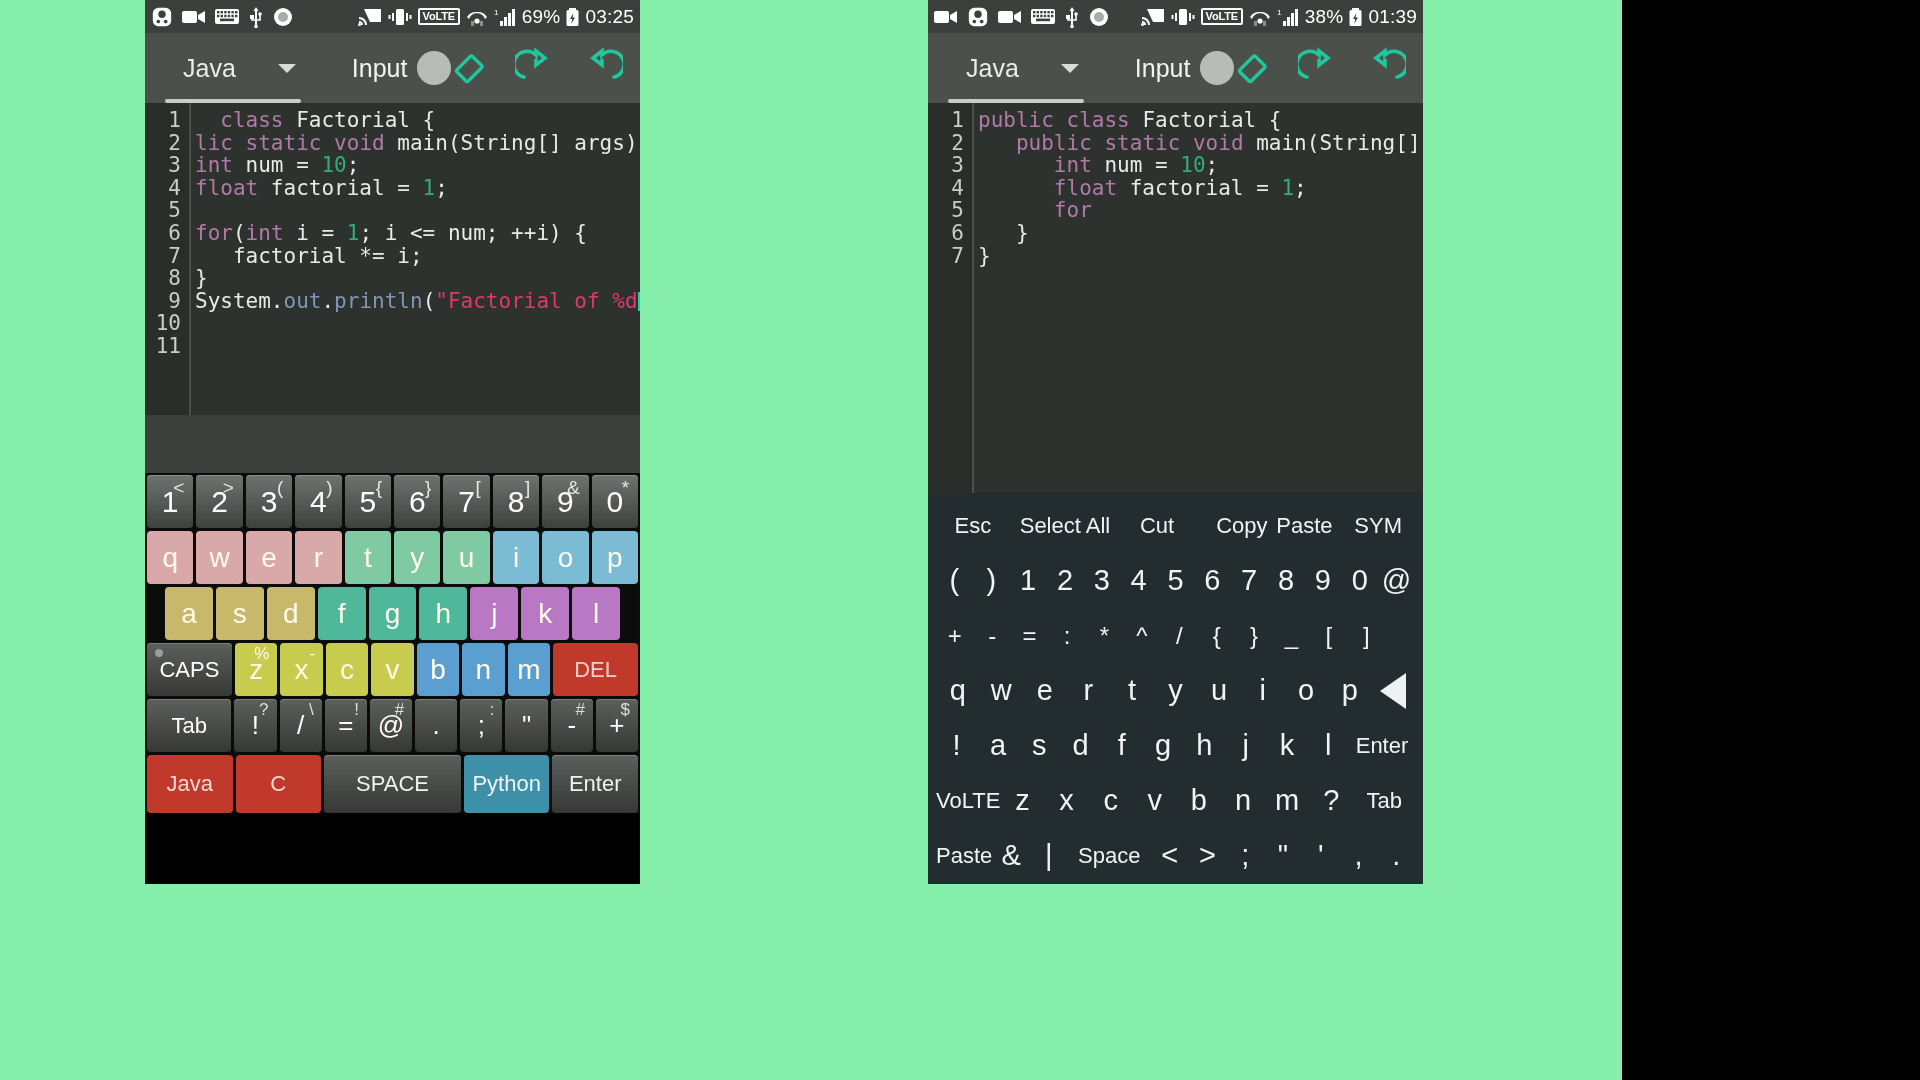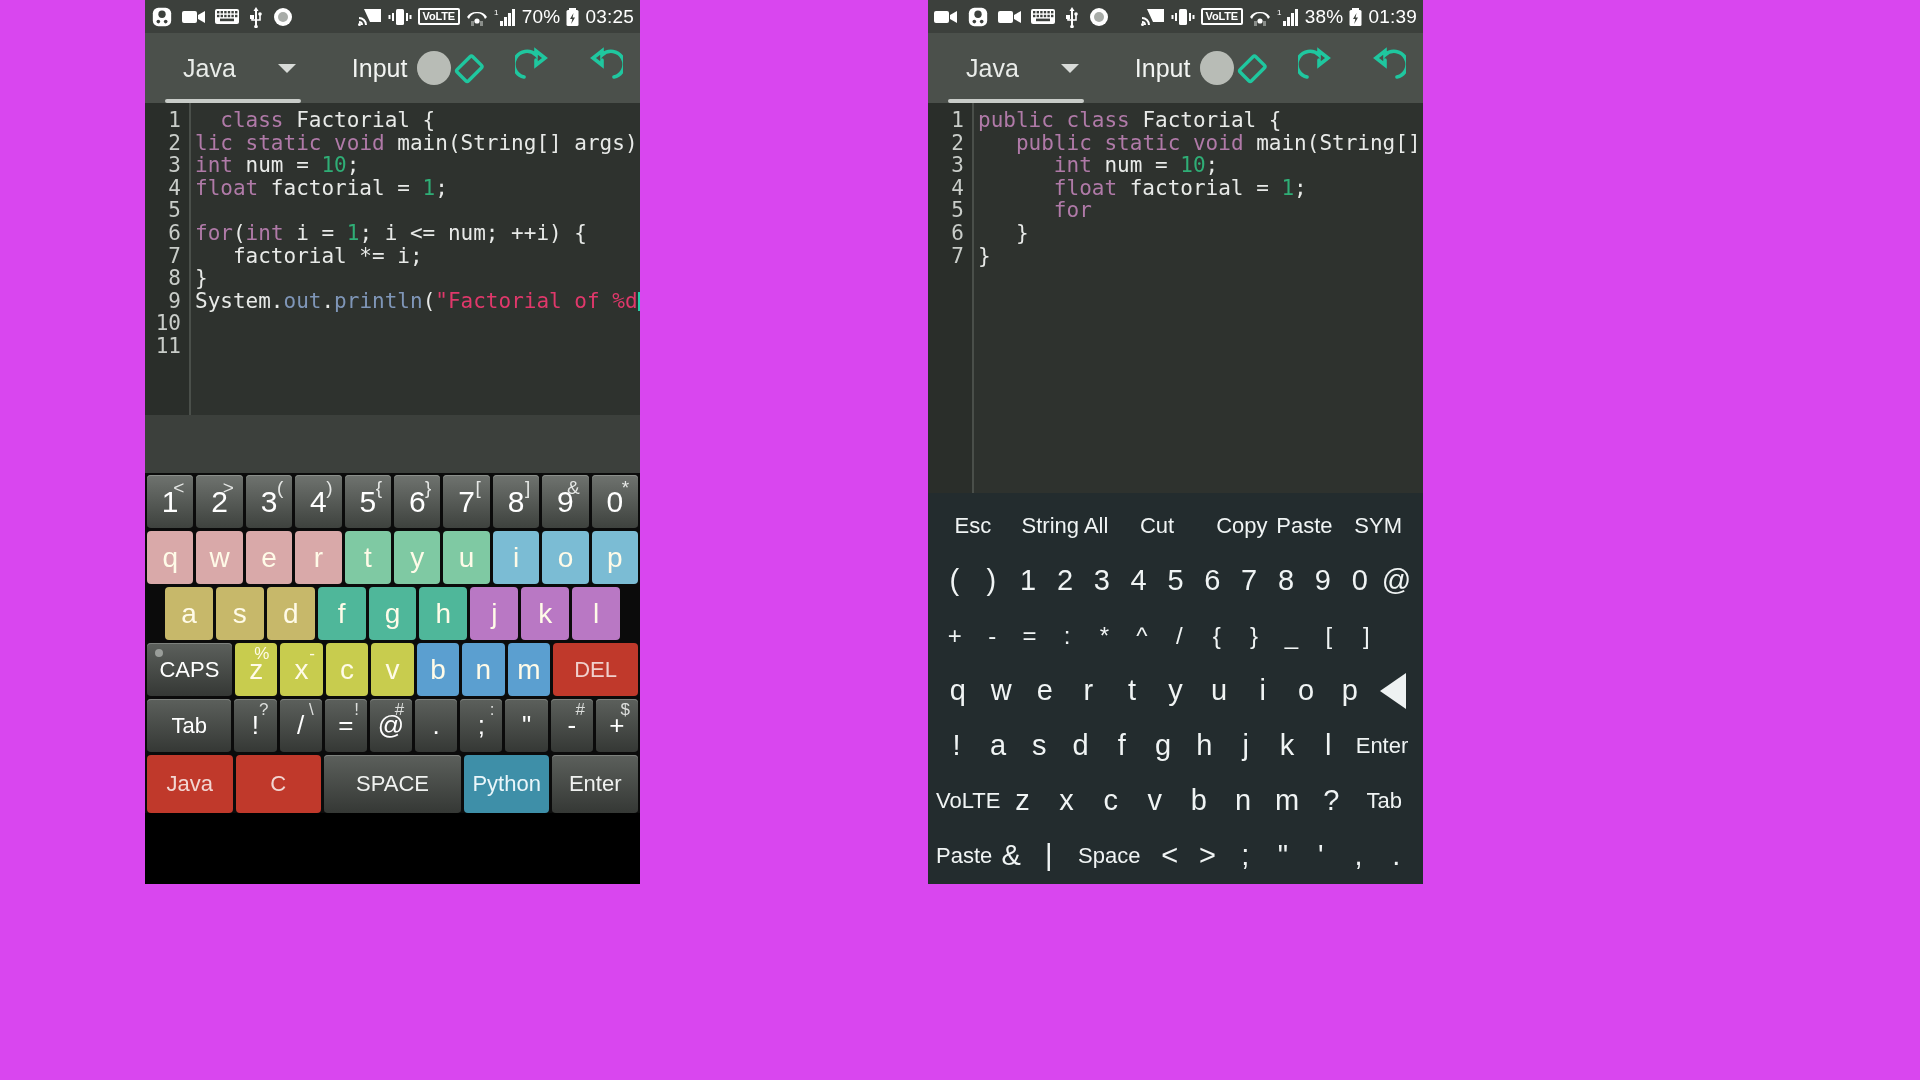--- a/index.html
+++ b/index.html
@@ -1,18 +1,18 @@
 <!DOCTYPE html>
 <html><head>
 <meta charset="utf-8">
 <style>
   * { margin:0; padding:0; box-sizing:border-box; }
   html,body{ width:1920px; height:1080px; background:#000; overflow:hidden;
     font-family:"Liberation Sans", sans-serif; }
-  .stage{ position:relative; width:1920px; height:1080px; background:#d946ef; }
+  .stage{ position:relative; width:1622px; height:1080px; background:#86efac; }
 
   
   .phone{ position:absolute; top:0; background:#000; overflow:hidden; }
   #phone-left{ left:145px; width:495px; height:884px; }
   #phone-right{ left:928px; width:495px; height:884px; }
 
   
   .statusbar{ height:33px; background:#3c403c; display:flex; align-items:center;
     padding:0 6px; gap:8px; color:#fff; }
   .sb-left{ display:flex; align-items:center; gap:9px; }
@@ -180,21 +180,21 @@
         </span>
         <span class="sbicon">
           <svg width="22" height="20" viewBox="0 0 22 20">
               <text x="0" y="8" font-size="8" fill="#fff" font-family="sans-serif">1</text>
               <rect x="6" y="14" width="3" height="5" fill="#fff"></rect>
               <rect x="10" y="10" width="3" height="9" fill="#fff"></rect>
               <rect x="14" y="6" width="3" height="13" fill="#fff"></rect>
               <rect x="18" y="2" width="3" height="17" fill="#fff"></rect>
             </svg>
         </span>
-        <span class="sb-text">70%</span>
+        <span class="sb-text">69%</span>
         <span class="sbicon">
           <svg width="13" height="20" viewBox="0 0 13 20">
               <rect x="3" y="1" width="7" height="3" fill="#fff"></rect>
               <rect x="0.5" y="3" width="12" height="16" rx="1.5" fill="#fff"></rect>
               <path d="M7.5 6 L4 12 L6.3 12 L5.2 17 L9 10.5 L6.6 10.5 Z" fill="#3c403c"></path>
             </svg>
         </span>
         <span class="sb-text">03:25</span>
       </div>
     </div>
@@ -602,21 +602,21 @@
         </div>
       <div class="code"><div><span class="kw">public </span><span class="kw">class</span><span> Factorial {</span></div><div><span>   </span><span class="kw">public </span><span class="kw">static </span><span class="kw">void</span><span> main(String[] a</span></div><div><span>      </span><span class="kw">int</span><span> num = </span><span class="num">10</span><span>;</span></div><div><span>      </span><span class="kw">float</span><span> factorial = </span><span class="num">1</span><span>;</span></div><div><span>      </span><span class="kw">for</span></div><div><span>   }</span></div><div><span>}</span></div></div>
     </div>
 
     <div class="kb-right">
       <div class="kbr-row">
           <div class="rkey sm" style="flex: 1 1 0%;">
             <span>Esc</span>
           </div>
           <div class="rkey sm" style="flex: 1.5 1 0%;">
-            <span>String All</span>
+            <span>Select All</span>
           </div>
           <div class="rkey sm" style="flex: 1 1 0%;">
             <span>Cut</span>
           </div>
           <div class="rkey sm" style="flex: 1 1 0%; justify-content: flex-end;">
             <span>Copy</span>
           </div>
           <div class="rkey sm" style="flex: 1 1 0%;">
             <span>Paste</span>
           </div>

